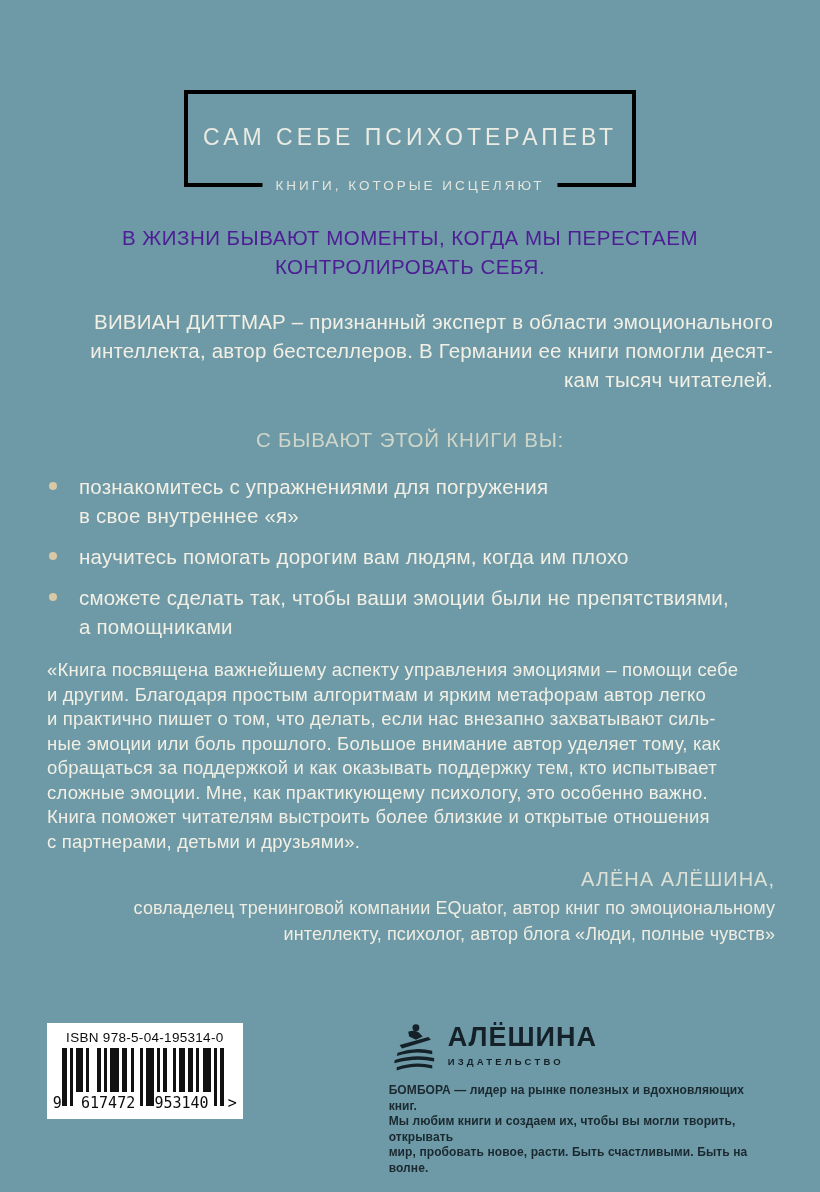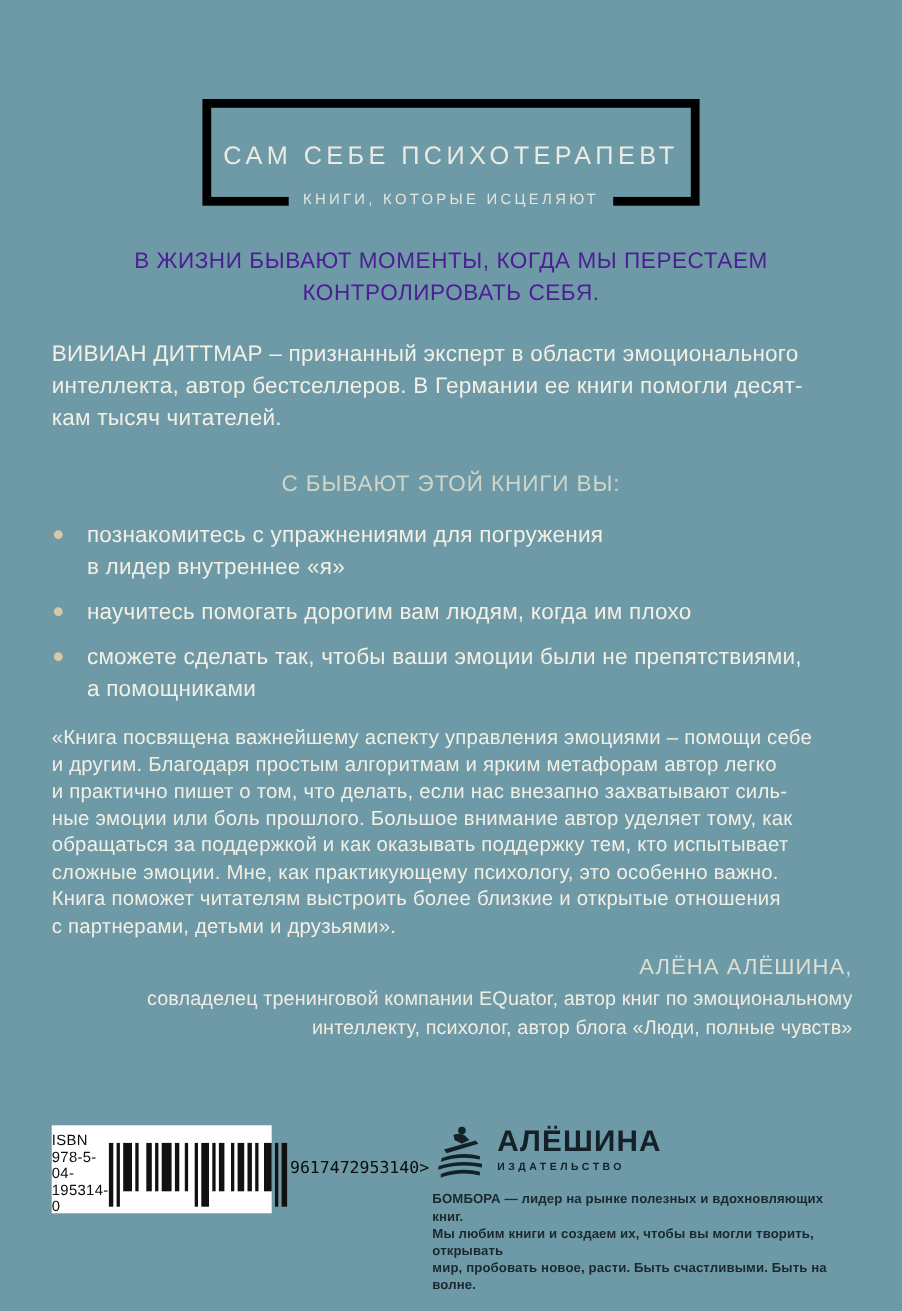--- a/index.html
+++ b/index.html
@@ -4,40 +4,40 @@
 <style>
   html,body{margin:0;padding:0;background:#4a6b76;}
   .cover{
     position:relative;width:820px;height:1192px;margin:0 auto;
     background:#6E99A6;overflow:hidden;
     font-family:"Liberation Sans",sans-serif;color:#F2F0E5;
   }
   
   .series-box{
     box-sizing:border-box;width:452px;height:97px;margin:90px auto 0;
-    border:8px solid #000000;position:relative;text-align:center;
+    border:4px solid #000000;position:relative;text-align:center;
   }
   .series-title{
     margin-top:30px;font-size:23px;letter-spacing:4px;
     color:#EAEBE3;white-space:nowrap;font-weight:normal;
   }
   .series-subtitle{
     position:absolute;left:50%;bottom:-2px;transform:translate(-50%,50%);
     background:#6E99A6;padding:0 13px;font-size:13.5px;letter-spacing:3px;
     color:#E3E6DD;white-space:nowrap;
   }
   
   .headline{
     margin:36px 47px 0;text-align:center;font-size:20.5px;line-height:29px;
     letter-spacing:.5px;color:#4c1d95;white-space:pre-line;
   }
   
   .intro{
     margin:26px 47px 0;font-size:20.5px;line-height:29px;
-    color:#F2F0E5;white-space:pre-line;letter-spacing:.2px;
+    color:#F2F0E5;white-space:pre-line;letter-spacing:.2px;text-align:right;
   }
   
   .list-heading{
     margin-top:34px;text-align:center;font-size:20.5px;letter-spacing:.8px;
     color:#CFD6C9;
   }
   .benefits{margin:20px 47px 0;padding:0;list-style:none;}
   .benefits li{display:flex;margin-bottom:12px;font-size:20.5px;line-height:29px;}
   .dot{
     flex:0 0 auto;width:8px;height:8px;border-radius:50%;
@@ -53,22 +53,22 @@
     margin:14px 45px 0;text-align:right;font-size:20px;
     letter-spacing:1px;color:#DCE0D4;
   }
   .quote-credit{
     margin:5px 45px 0;text-align:right;font-size:18px;line-height:25.5px;
     white-space:pre-line;color:#EFEDE2;letter-spacing:.1px;
   }
   
   .footer{position:absolute;left:47px;top:1023px;width:728px;display:flex;align-items:flex-start;}
   .barcode{
-    width:200px;height:80px;background:#FFFFFF;color:#0d0d0d;
-    display:flex;flex-direction:row;align-items:center;
+    width:200px;height:96px;background:#FFFFFF;color:#0d0d0d;
+    display:flex;flex-direction:column;align-items:center;
     padding-top:7px;box-sizing:border-box;
   }
   .isbn{font-size:13.5px;letter-spacing:.3px;color:#0d0d0d;}
   .bars{margin-top:3px;height:58px;display:flex;align-items:flex-start;}
   .bar{background:#111;height:44px;}
   .bar.tall{height:58px;}
   .digits{
     width:184px;display:flex;justify-content:space-between;align-items:flex-end;
     font-family:"DejaVu Sans Mono",monospace;font-size:15px;margin-top:-12px;
   }
@@ -99,21 +99,21 @@
   <div class="intro">ВИВИАН ДИТТМАР – признанный эксперт в области эмоционального
 интеллекта, автор бестселлеров. В Германии ее книги помогли десят-
 кам тысяч читателей.</div>
 
   <div class="list-heading">С БЫВАЮТ ЭТОЙ КНИГИ ВЫ:</div>
 
   <ul class="benefits">
     <li>
       <span class="dot"></span>
       <span class="benefit-text">познакомитесь с упражнениями для погружения
-в лидер внутреннее «я»</span>
+в свое внутреннее «я»</span>
     </li>
     <li>
       <span class="dot"></span>
       <span class="benefit-text">научитесь помогать дорогим вам людям, когда им плохо</span>
     </li>
     <li>
       <span class="dot"></span>
       <span class="benefit-text">сможете сделать так, чтобы ваши эмоции были не препятствиями,
 а помощниками</span>
     </li>

